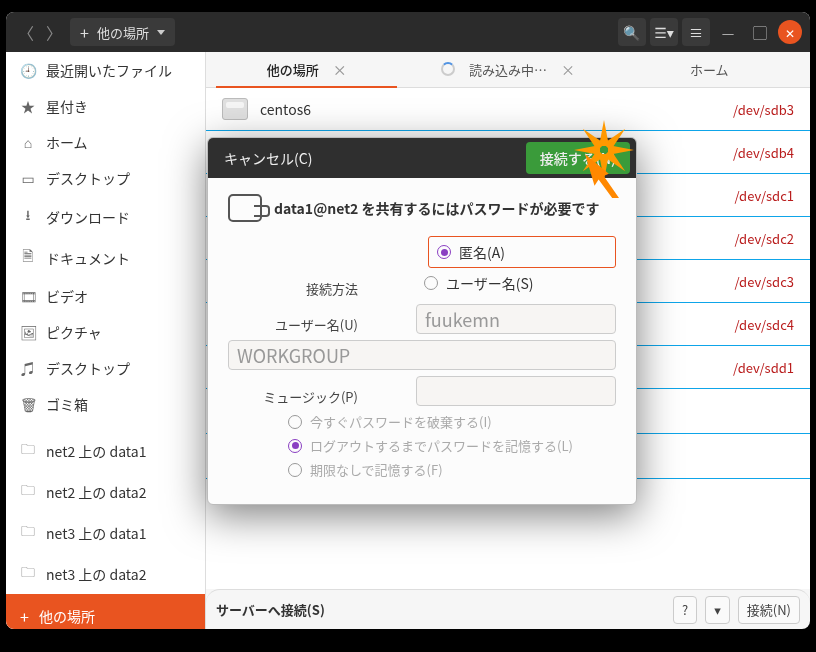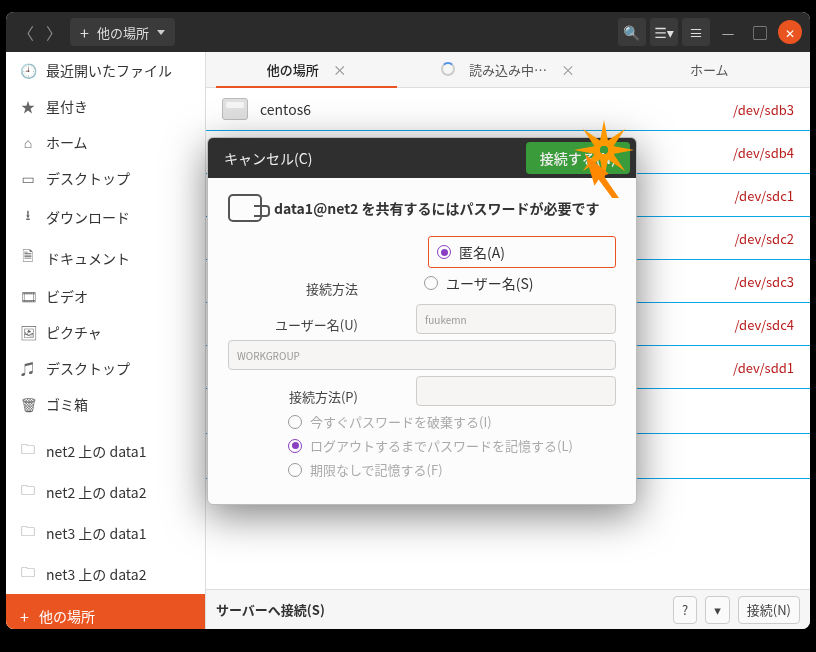--- a/index.html
+++ b/index.html
@@ -34,21 +34,21 @@
   .spinner { width: 14px; height: 14px; border: 2px solid #ccc; border-top-color: #5294e2; border-radius: 50%; display: inline-block; }
 
   .content { flex: 1; overflow: auto; background: #fff; }
   .row { display: flex; align-items: center; padding: 10px 16px; border-bottom: 1px solid #0ea5e9; font-size: 14px; }
   .row .drive-ic { width: 26px; height: 22px; background: #e0e0e0; border: 1px solid #bbb; border-radius: 3px; margin-right: 12px; position: relative; }
   .row .drive-ic::after { content:""; position:absolute; top:3px; left:3px; right:3px; height:6px; background:#f5f5f5; border-radius:2px; }
   .row .net-ic { width: 24px; height: 24px; border-radius: 50%; background: linear-gradient(135deg,#8a6abf,#6a4aa0); margin-right: 12px; position:relative; }
   .row .name { flex: 1; color: #333; }
   .row .dev { color: #b91c1c; font-size: 13px; }
 
-  .connect-bar { height: 40px; border-top: 1px solid #ddd; background: #f6f6f6; display: flex; align-items: center; padding: 0 10px; gap: 8px; font-size: 13px; }
+  .connect-bar { height: 40px; border-top: 1px solid #ddd; background: #f6f6f6; display: flex; align-items: center; padding: 0 10px; gap: 8px; font-size: 13px; border-radius: 14px; }
   .connect-bar .lbl { font-weight: 600; color: #333; margin-right: auto; }
   .addr-input { flex: 0 0 258px; height: 28px; border: 1px solid #ccc; border-radius: 4px; background: #fff; padding: 0 8px; color: #999; display:flex; align-items:center; }
   .small-btn { height: 28px; padding: 0 8px; border: 1px solid #ccc; border-radius: 4px; background: #fafafa; color: #444; display:flex; align-items:center; justify-content:center; font-size:13px; }
 
   
   .dialog { position: absolute; left: 207px; top: 137px; width: 430px; background: #fcfcfc; border: 1px solid #bbb; border-radius: 6px; box-shadow: 0 10px 40px rgba(0,0,0,0.5); overflow: hidden; }
   .dlg-hdr { height: 40px; background: #2f2f2f; display: flex; align-items: center; padding: 0 6px; color: #eee; font-size: 14px; }
   .dlg-hdr .cancel { padding: 6px 10px; cursor: pointer; }
   .dlg-hdr .sp { flex: 1; }
   .dlg-hdr .connect { background: #3a9b3a; padding: 6px 14px; border-radius: 4px; cursor: pointer; font-weight:500; }
@@ -58,21 +58,21 @@
   .key-ic::after { content:""; position:absolute; right:-10px; top:9px; width:14px; height:8px; border:2px solid #555; border-left:none; border-radius:0 4px 4px 0; }
   .dlg-title { font-weight: 700; font-size: 14px; text-align: right; }
   .form-row { display: flex; align-items: flex-end; margin: 6px 0; gap: 48px; }
   .form-row .lbl { width: 140px; text-align: right; padding-right: 10px; color: #444; font-size: 13px; }
   .form-row .ctrl { flex: 1; }
   .radio-box { border: 1px solid #e95420; border-radius: 3px; padding: 5px 8px; display: flex; align-items: center; gap: 8px; margin-left: 12px; }
   .radio-plain { padding: 5px 8px; display: flex; align-items: center; gap: 8px; }
   .rdot { width: 14px; height: 14px; border: 1px solid #999; border-radius: 50%; display:inline-flex; align-items:center; justify-content:center; }
   .rdot.sel { border-color: #8a3fc2; }
   .rdot.sel::after { content:""; width:7px; height:7px; border-radius:50%; background:#8a3fc2; }
-  .txt { width: 100%; height: 30px; border: 1px solid #ccc; border-radius: 4px; padding: 0 8px; font-size: 10px; color: #999; background:#f7f5f3; }
+  .txt { width: 100%; height: 30px; border: 1px solid #ccc; border-radius: 4px; padding: 0 8px; font-size: 18px; color: #999; background:#f7f5f3; }
   .opts { margin-top: 5px; padding-left: 60px; color: #aaa; font-size: 13px; }
   .opt { display: flex; align-items: center; gap: 8px; margin: 5px 0; }
 
   
   .cursor-ind { position:absolute; left:575px; top:120px; pointer-events:none; }
   .burst { position:absolute; left:0; top:0; width:60px; height:60px; }
   .burst span { position:absolute; left:24px; top:0; width:10px; height:26px; background:#ff9900; clip-path: polygon(50% 0,100% 100%,0 100%); transform-origin: 5px 30px; }
   .burst span:nth-child(1){transform:rotate(0deg);} .burst span:nth-child(2){transform:rotate(45deg);}
   .burst span:nth-child(3){transform:rotate(90deg);} .burst span:nth-child(4){transform:rotate(135deg);}
   .burst span:nth-child(5){transform:rotate(180deg);} .burst span:nth-child(6){transform:rotate(225deg);}
@@ -263,21 +263,21 @@
       </div>
     </div>
     <div class="form-row">
       <div class="lbl">ユーザー名(U)</div>
       <div class="ctrl"><input class="txt" value="fuukemn" style=""></div>
     </div>
     <div class="form-row">
       <div class="ctrl"><input class="txt" value="WORKGROUP" style=""></div>
     </div>
     <div class="form-row">
-      <div class="lbl">接続方法(P)</div>
+      <div class="lbl">ミュージック(P)</div>
       <div class="ctrl"><input class="txt" type="password" style=""></div>
     </div>
     <div class="opts">
       <div class="opt">
           <span class="rdot"></span>
           <span>今すぐパスワードを破棄する(I)</span>
         </div>
       <div class="opt">
           <span class="rdot sel"></span>
           <span>ログアウトするまでパスワードを記憶する(L)</span>

